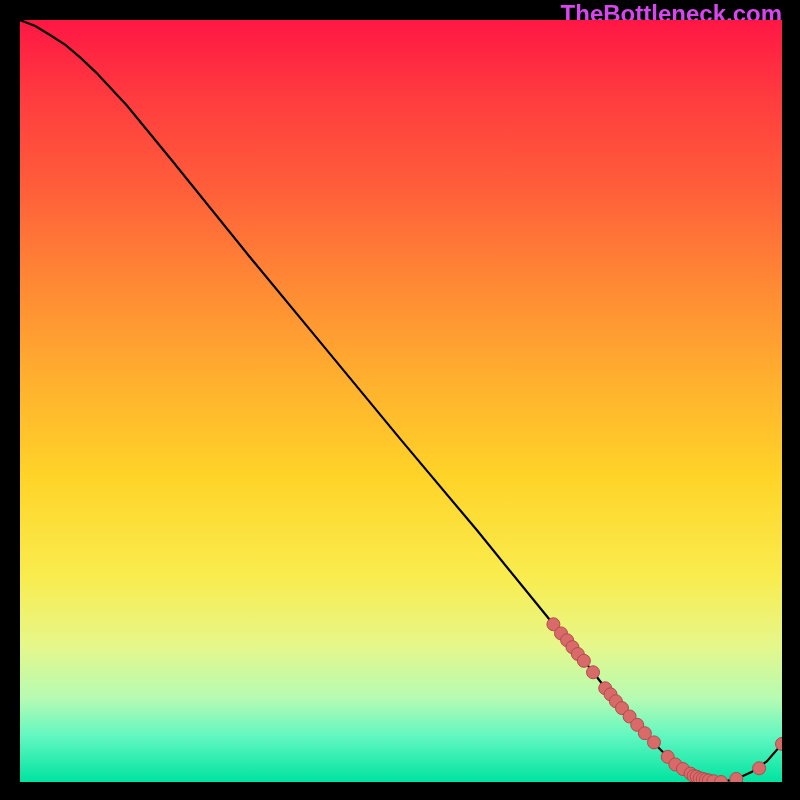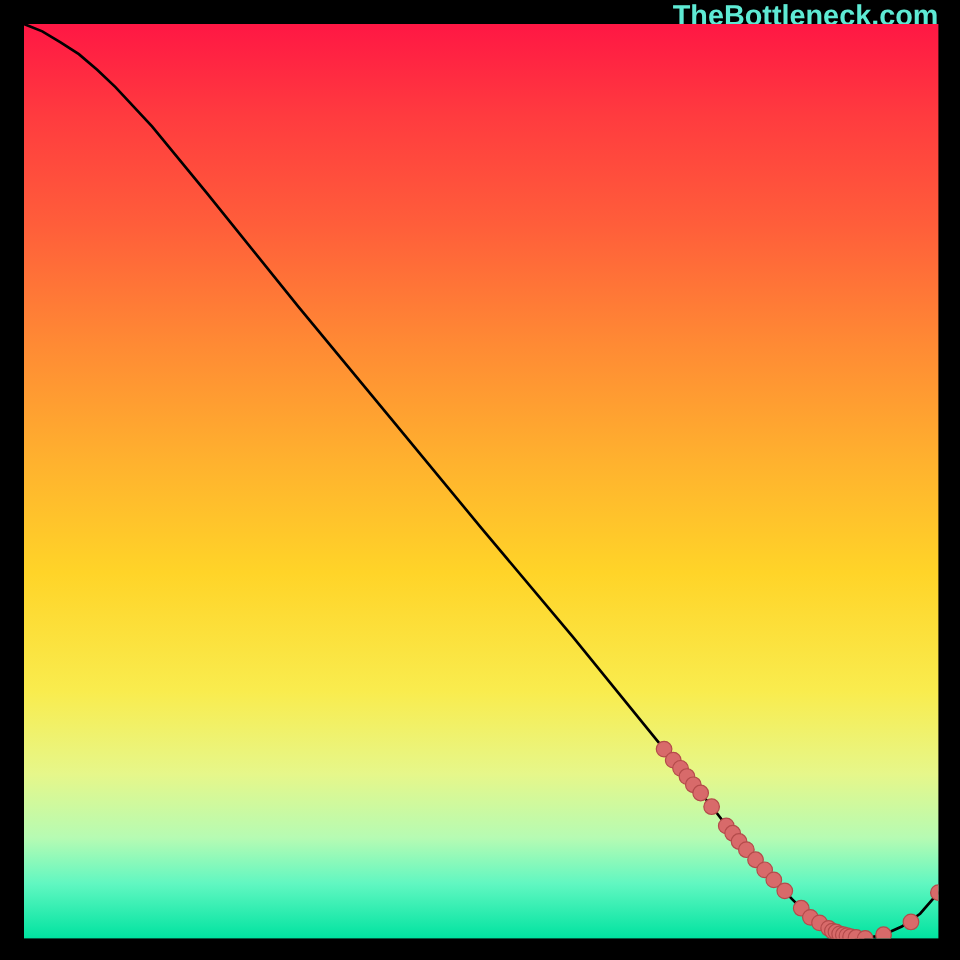--- a/index.html
+++ b/index.html
@@ -42,21 +42,21 @@
     width: 762px;
     height: 762px;
   }
   .watermark {
     position: absolute;
     right: 18px;
     top: 0px;
     font-family: Arial, Helvetica, sans-serif;
     font-size: 24px;
     font-weight: 600;
-    color: #5eead4;
+    color: #d946ef;
     letter-spacing: 0px;
   }
 </style>
 </head>
 <body>
 <div class="wrap">
 
   <div class="watermark">TheBottleneck.com</div>
 
   <div class="plot">

